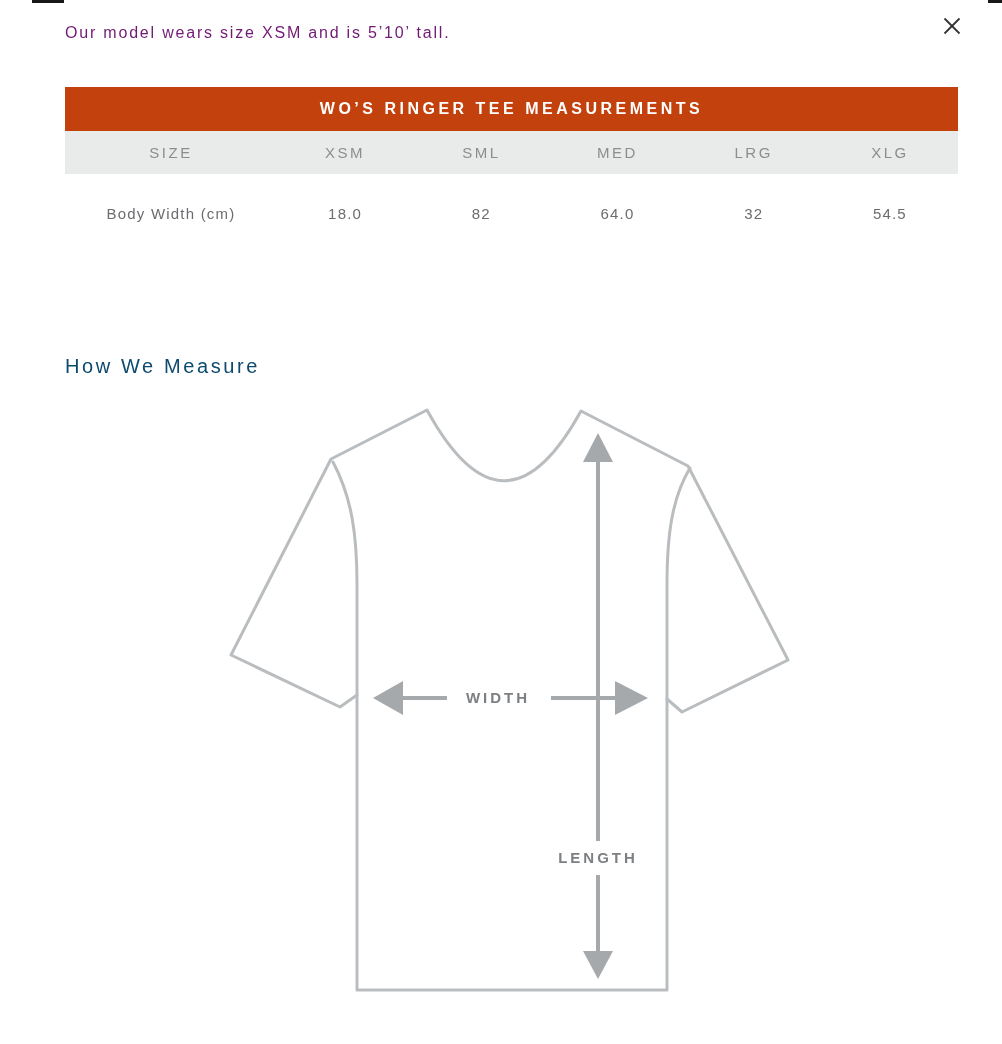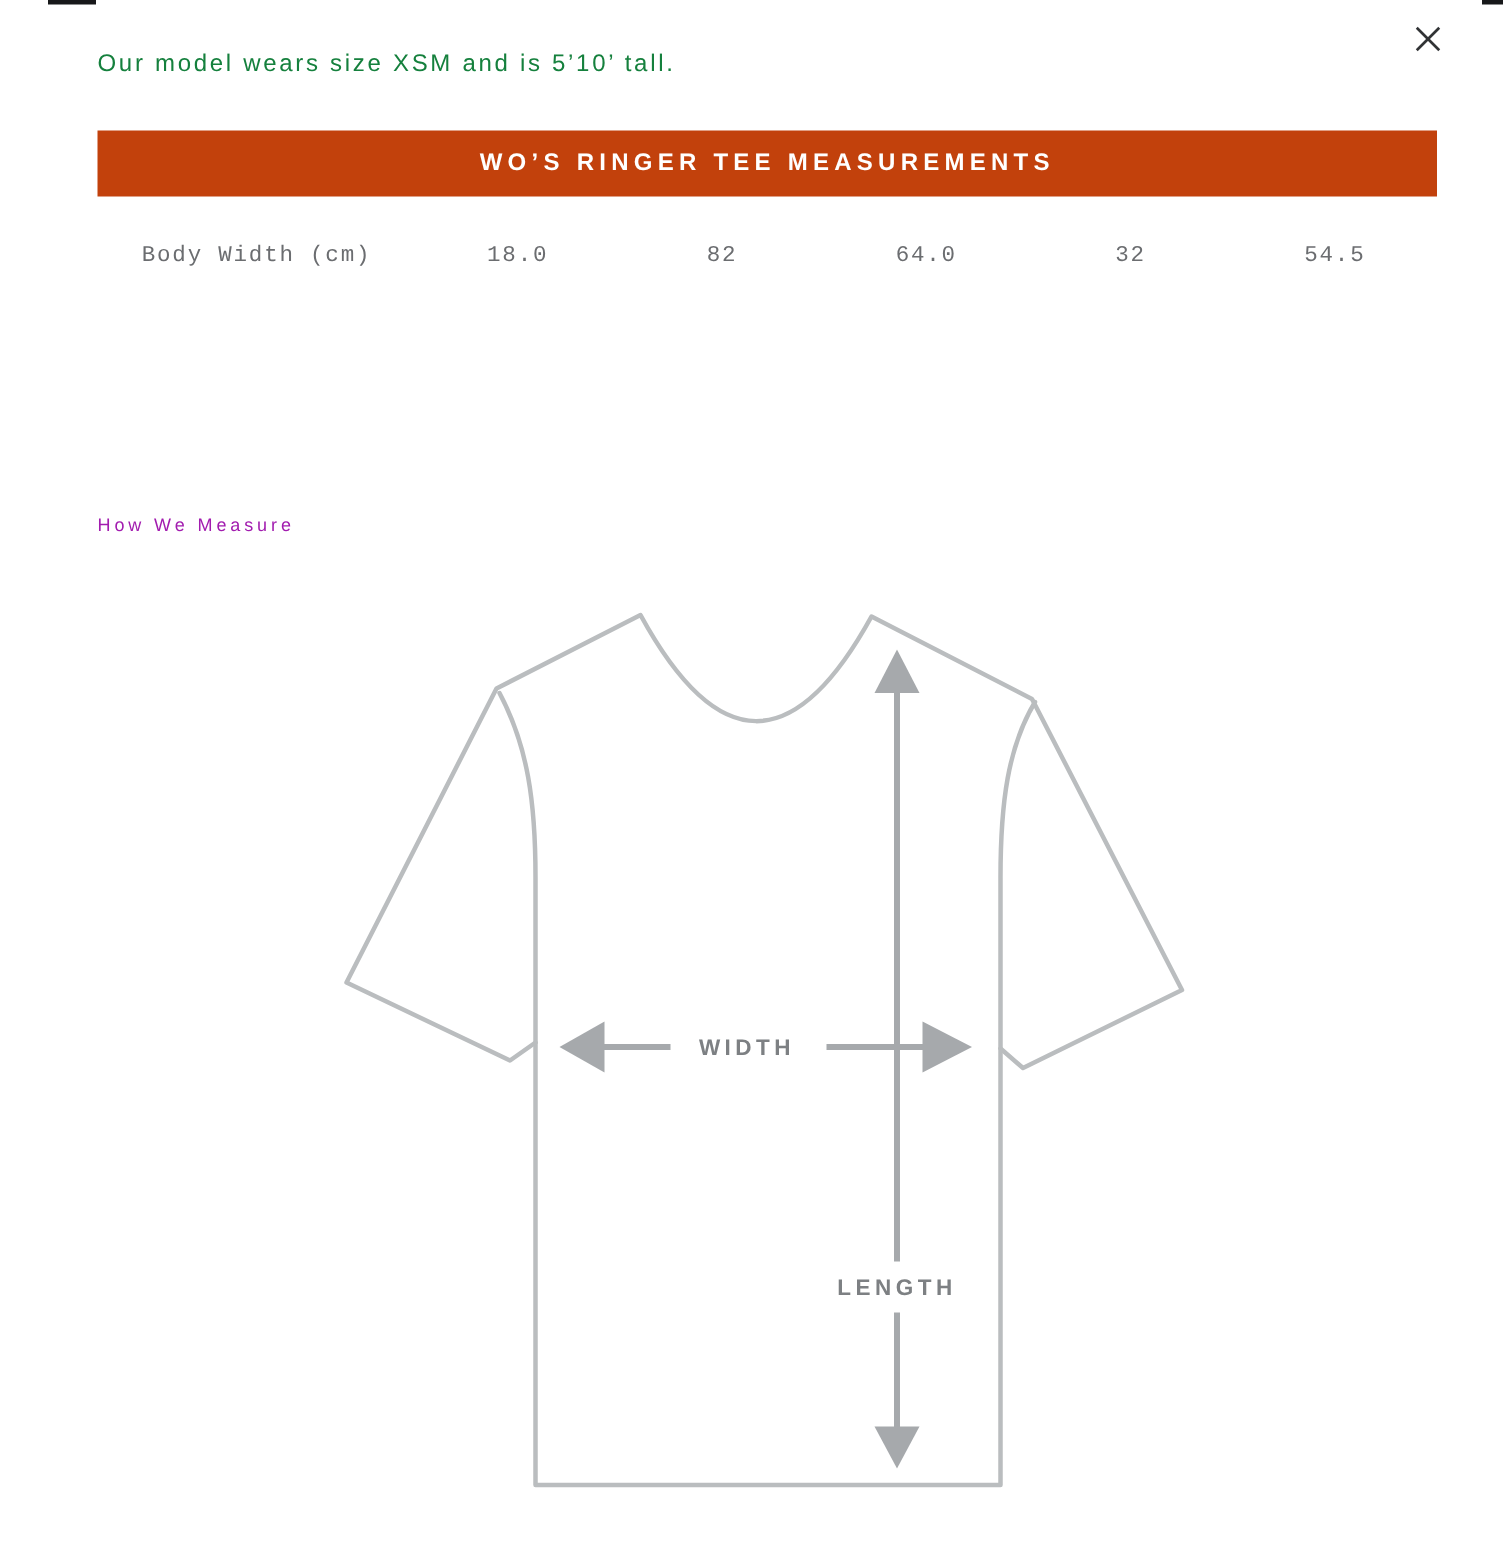--- a/index.html
+++ b/index.html
@@ -8,23 +8,22 @@
   .screen {
     position:relative; width:1002px; height:1044px; background:#ffffff;
     overflow:hidden;
   }
   .top-dash { position:absolute; top:0; height:3px; background:#17181a; }
   .top-dash.left { left:32px; width:32px; }
   .top-dash.right { left:988px; width:14px; }
 
   .model-note {
     position:absolute; left:65px; top:23px;
-    font-size:16px; letter-spacing:1.8px; color:#15803d; line-height:20px;
+    font-size:16px; letter-spacing:1.8px; color:#701a75; line-height:20px;
     white-space:nowrap;
-    margin-top:10px;
   }
   .close-btn {
     position:absolute; left:939px; top:13px; width:26px; height:26px;
     background:none; border:none; cursor:pointer; padding:0;
     display:flex; align-items:center; justify-content:center;
   }
 
   .size-table { position:absolute; left:65px; top:87px; width:893px; }
   .t-title {
     height:44px; background:#c2410c; color:#ffffff;
@@ -32,27 +31,27 @@
     font-size:16px; font-weight:bold; letter-spacing:3.5px; white-space:nowrap;
   }
   .t-head {
     height:43px; background:#e9eaea; display:flex; align-items:center;
     color:#8b8d8f; font-size:15px; letter-spacing:2.5px;
   }
   .t-row {
     height:57px; display:flex; align-items:center;
     color:#6b6d70; font-size:15px; letter-spacing:1.2px;
   }
-  .t-row.first { margin-top:11px;font-family:Liberation Mono, monospace; }
+  .t-row.first { margin-top:11px; }
   .c-label { width:212px; text-align:center; }
   .c-val { flex:1 1 0; text-align:center; }
 
   .how-heading {
-    position:absolute; left:65px; top:340px;
-    font-size:12px; letter-spacing:2.6px; color:#a21caf; line-height:20px;
+    position:absolute; left:65px; top:356px;
+    font-size:20px; letter-spacing:2.6px; color:#0c4a6e; line-height:20px;
   }
 
   .diagram { position:absolute; left:0; top:0; width:1002px; height:1044px; }
   .diagram text {
     font-family:"Liberation Sans","DejaVu Sans",sans-serif;
     font-size:15px; font-weight:bold; letter-spacing:3px; fill:#7d8083;
   }
 </style>
 </head>
 <body>
@@ -66,20 +65,28 @@
 
   <button class="close-btn">
     <svg width="20" height="20" viewBox="0 0 20 20">
       <line x1="2.5" y1="2.5" x2="17.5" y2="17.5" stroke="#313335" stroke-width="1.8"></line>
       <line x1="17.5" y1="2.5" x2="2.5" y2="17.5" stroke="#313335" stroke-width="1.8"></line>
     </svg>
   </button>
 
   <div class="size-table">
     <div class="t-title">WO’S RINGER TEE MEASUREMENTS</div>
+    <div class="t-head">
+      <div class="c-label">SIZE</div>
+      <div class="c-val">XSM</div>
+      <div class="c-val">SML</div>
+      <div class="c-val">MED</div>
+      <div class="c-val">LRG</div>
+      <div class="c-val">XLG</div>
+    </div>
     <div class="t-row first">
       <div class="c-label">Body Width (cm)</div>
       <div class="c-val">18.0</div>
       <div class="c-val">82</div>
       <div class="c-val">64.0</div>
       <div class="c-val">32</div>
       <div class="c-val">54.5</div>
     </div>
   </div>
 

